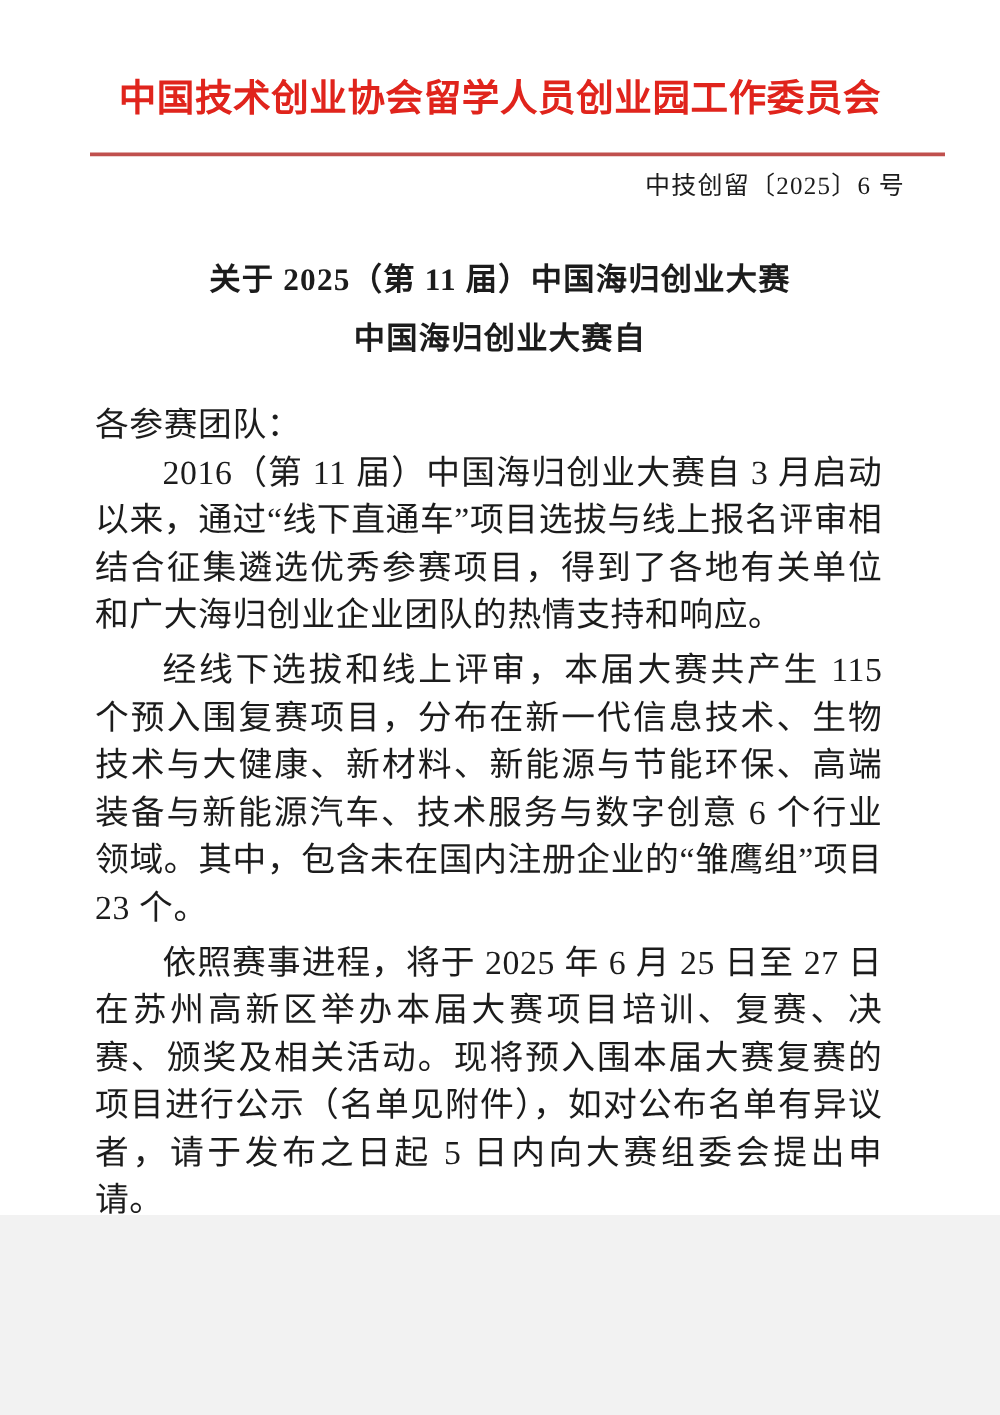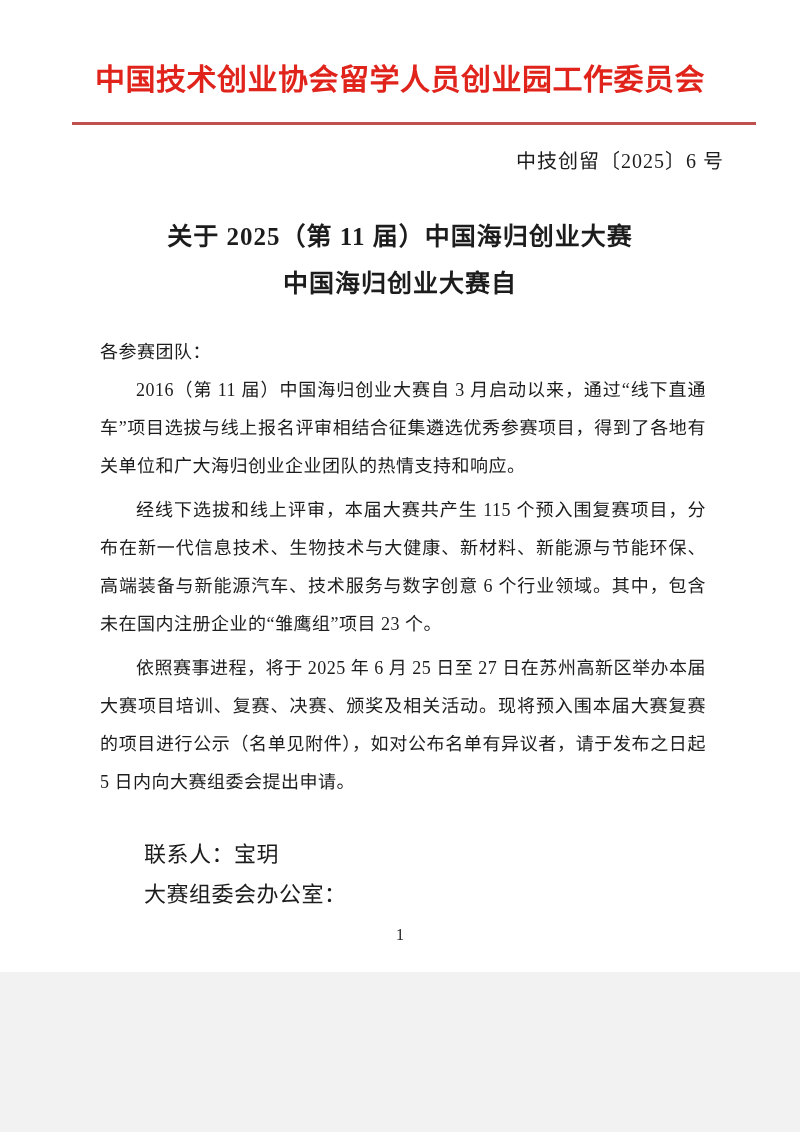--- a/index.html
+++ b/index.html
@@ -35,38 +35,38 @@
     font-weight:bold;
     letter-spacing:0.5px;
     white-space:nowrap;
   }
   .red-rule{
     margin:20px 44px 0 72px;
     height:3px;
     background:var(--rule_red,#c0504d);
   }
   .doc-number{
-    margin-top:24px;
+    margin-top:12px;
     padding-right:76px;
     text-align:right;
     font-size:20px;
     line-height:24px;
     letter-spacing:1px;
   }
   .doc-title{
     margin:40px 80px 0 80px;
     text-align:center;
     font-weight:bold;
     font-size:25px;
     line-height:47px;
     letter-spacing:1px;
   }
   .body-text{
-    margin:26px 94px 0 100px;
-    font-size:18px;
+    margin:26px 94px 0 76px;
+    font-size:27px;
     line-height:38px;
     letter-spacing:0.5px;
   }
   .body-text p{
     margin:0 0 6px 0;
     text-indent:2em;
     text-align:justify;
     text-align-last:left;
   }
   .body-text p.salutation{

